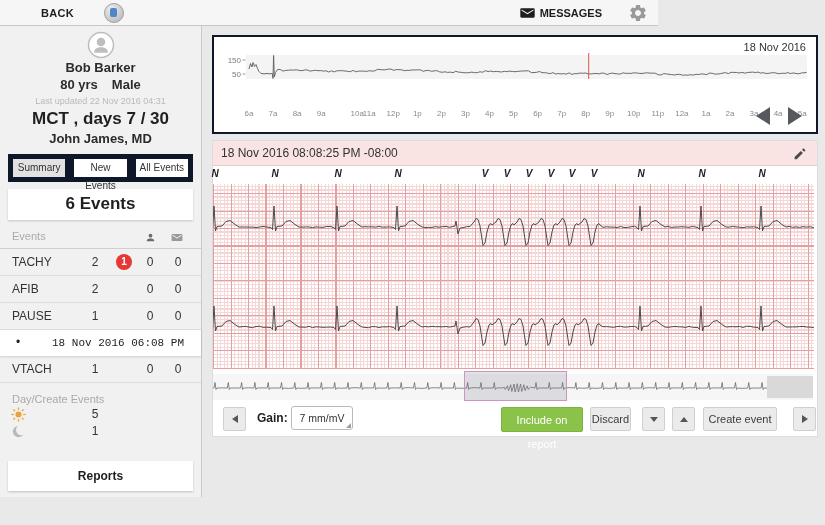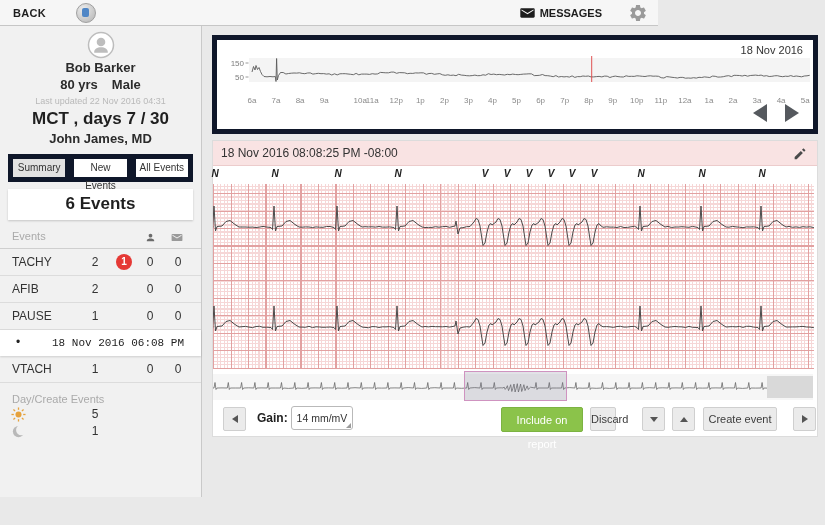--- a/index.html
+++ b/index.html
@@ -1,21 +1,21 @@
 <!DOCTYPE html>
 <html style="--accent: #e53935; --green: #8bc34a; --pink: #f9e3e3; --grid-minor: #f6d7d7; --grid-major: #e2a1a1; --wave: #4a4a4a;"><head>
 <meta charset="utf-8">
 <style>
   html,body{margin:0;padding:0;background:#e9e9e9;}
   .app{position:relative;width:825px;height:525px;background:#e9e9e9;overflow:hidden;
        font-family:"Liberation Sans","DejaVu Sans",sans-serif;color:#333;}
 
   
   .topbar{position:absolute;top:0;left:0;width:658px;height:26px;background:#f6f6f6;
-          border-bottom:1px solid #c6c6c6;display:flex;align-items:center;box-sizing:border-box;}
+          border-bottom:1px solid #c6c6c6;display:flex;align-items:center;box-sizing:border-box;padding-left:28px;}
   .back{font-size:11px;font-weight:bold;color:#1d1d1d;margin-left:13px;letter-spacing:.3px;cursor:pointer;}
   .applogo{width:18px;height:18px;border-radius:50%;margin-left:30px;position:relative;
            background:radial-gradient(circle at 35% 28%,#ececec,#b4b4b4);border:1px solid #9f9f9f;}
   .applogo::after{content:"";position:absolute;left:5px;top:4px;width:7px;height:9px;background:#4f86c6;border-radius:2px;}
   .topbar-right{margin-left:auto;display:flex;align-items:center;margin-right:10px;}
   .messages{display:flex;align-items:center;font-size:11px;font-weight:bold;color:#1d1d1d;cursor:pointer;}
   .messages svg{margin-right:5px;}
   .gear{margin-left:26px;width:20px;height:20px;cursor:pointer;}
 
   
@@ -60,30 +60,30 @@
   .dn-row{position:relative;height:17px;}
   .dn-row svg{position:absolute;left:11px;top:0;}
   .dn-row .val{position:absolute;left:87px;width:16px;text-align:center;font-size:12px;color:#333;}
 
   .reports{position:absolute;left:8px;right:8px;bottom:6px;height:30px;background:#fff;
            text-align:center;line-height:30px;font-size:12px;font-weight:bold;color:#1f1f1f;
            box-shadow:0 1px 2px rgba(0,0,0,.2);cursor:pointer;}
 
   
   .tl-card{position:absolute;left:212px;top:35px;width:606px;height:99px;background:#fff;
-           border:5px solid #0f172a;box-sizing:border-box;}
+           border:2px solid #0f172a;box-sizing:border-box;}
   .tl-date{position:absolute;top:4px;right:10px;font-size:11px;color:#333;}
   .tl-svg{position:absolute;left:8px;top:15px;}
   .tl-band{fill:#f4f4f4;}
   .tl-ylab{font-size:8px;fill:#7d7d7d;text-anchor:end;font-family:"Liberation Sans",sans-serif;}
   .tl-tick-dash{stroke:#9a9a9a;stroke-width:1;}
   .tl-trace{fill:none;stroke:#5a5a5a;stroke-width:0.9;stroke-linejoin:round;}
   .tl-cursor{stroke:#e05252;stroke-width:1;}
   .tl-xticks{position:absolute;left:8px;top:56px;width:592px;height:12px;}
-  .tl-xticks span{position:absolute;top:0;transform:translateX(-50%);font-size:8px;color:#8a8a8a;}
+  .tl-xticks span{position:absolute;top:16px;transform:translateX(-50%);font-size:8px;color:#8a8a8a;}
   .tl-arrows{position:absolute;right:14px;bottom:7px;display:flex;gap:18px;}
   .tri-left{width:0;height:0;border-top:9px solid transparent;border-bottom:9px solid transparent;
             border-right:14px solid #55595e;cursor:pointer;}
   .tri-right{width:0;height:0;border-top:9px solid transparent;border-bottom:9px solid transparent;
              border-left:14px solid #55595e;cursor:pointer;}
 
   
   .strip-card{position:absolute;left:212px;top:140px;width:606px;height:297px;background:#fff;
               border:1px solid #dcdcdc;box-sizing:border-box;}
   .strip-head{position:relative;height:24px;background:var(--pink);border-bottom:1px solid #eccccc;}
@@ -232,20 +232,21 @@
       <span class="val">5</span>
     </div>
     <div class="dn-row">
       <svg width="15" height="15" viewBox="0 0 16 16">
         <circle cx="8" cy="8" r="6" fill="#b9b9b9"></circle>
         <circle cx="11" cy="6.4" r="5.6" fill="#f1f1f1"></circle>
       </svg>
       <span class="val">1</span>
     </div>
 
+    <div class="reports">Reports</div>
   </aside>
 
   <section class="tl-card">
     <div class="tl-date">18 Nov 2016</div>
     <svg class="tl-svg" width="592" height="40" viewBox="0 0 592 40">
       <rect class="tl-band" x="24" y="3" width="561" height="24"></rect>
       <text class="tl-ylab" x="19" y="11">150</text>
       <text class="tl-ylab" x="19" y="25">50</text>
       <line class="tl-tick-dash" x1="20.5" y1="8" x2="23.5" y2="8"></line>
       <line class="tl-tick-dash" x1="20.5" y1="22" x2="23.5" y2="22"></line>
@@ -321,23 +322,23 @@
       </svg>
       <div class="mini-rbox" style="left: 554px; width: 46px;"></div>
       <div class="mini-sel" style="left: 251px; width: 103px;"></div>
     </div>
 
     <div class="controls">
       <div class="btn sq" style="left:10px">
           <span class="t-l"></span>
         </div>
       <span class="gain-lbl">Gain:</span>
-      <div class="gain-sel">14 mm/mV</div>
+      <div class="gain-sel">7 mm/mV</div>
       <div class="btn-include">Include on report</div>
-      <div class="btn" style="left:377px;width:26px">Discard</div>
+      <div class="btn" style="left:377px;width:41px">Discard</div>
       <div class="btn sq" style="left:429px">
           <span class="t-down"></span>
         </div>
       <div class="btn sq" style="left:459px">
           <span class="t-up"></span>
         </div>
       <div class="btn" style="left:490px;width:74px">Create event</div>
       <div class="btn sq" style="left:580px">
           <span class="t-r"></span>
         </div>

